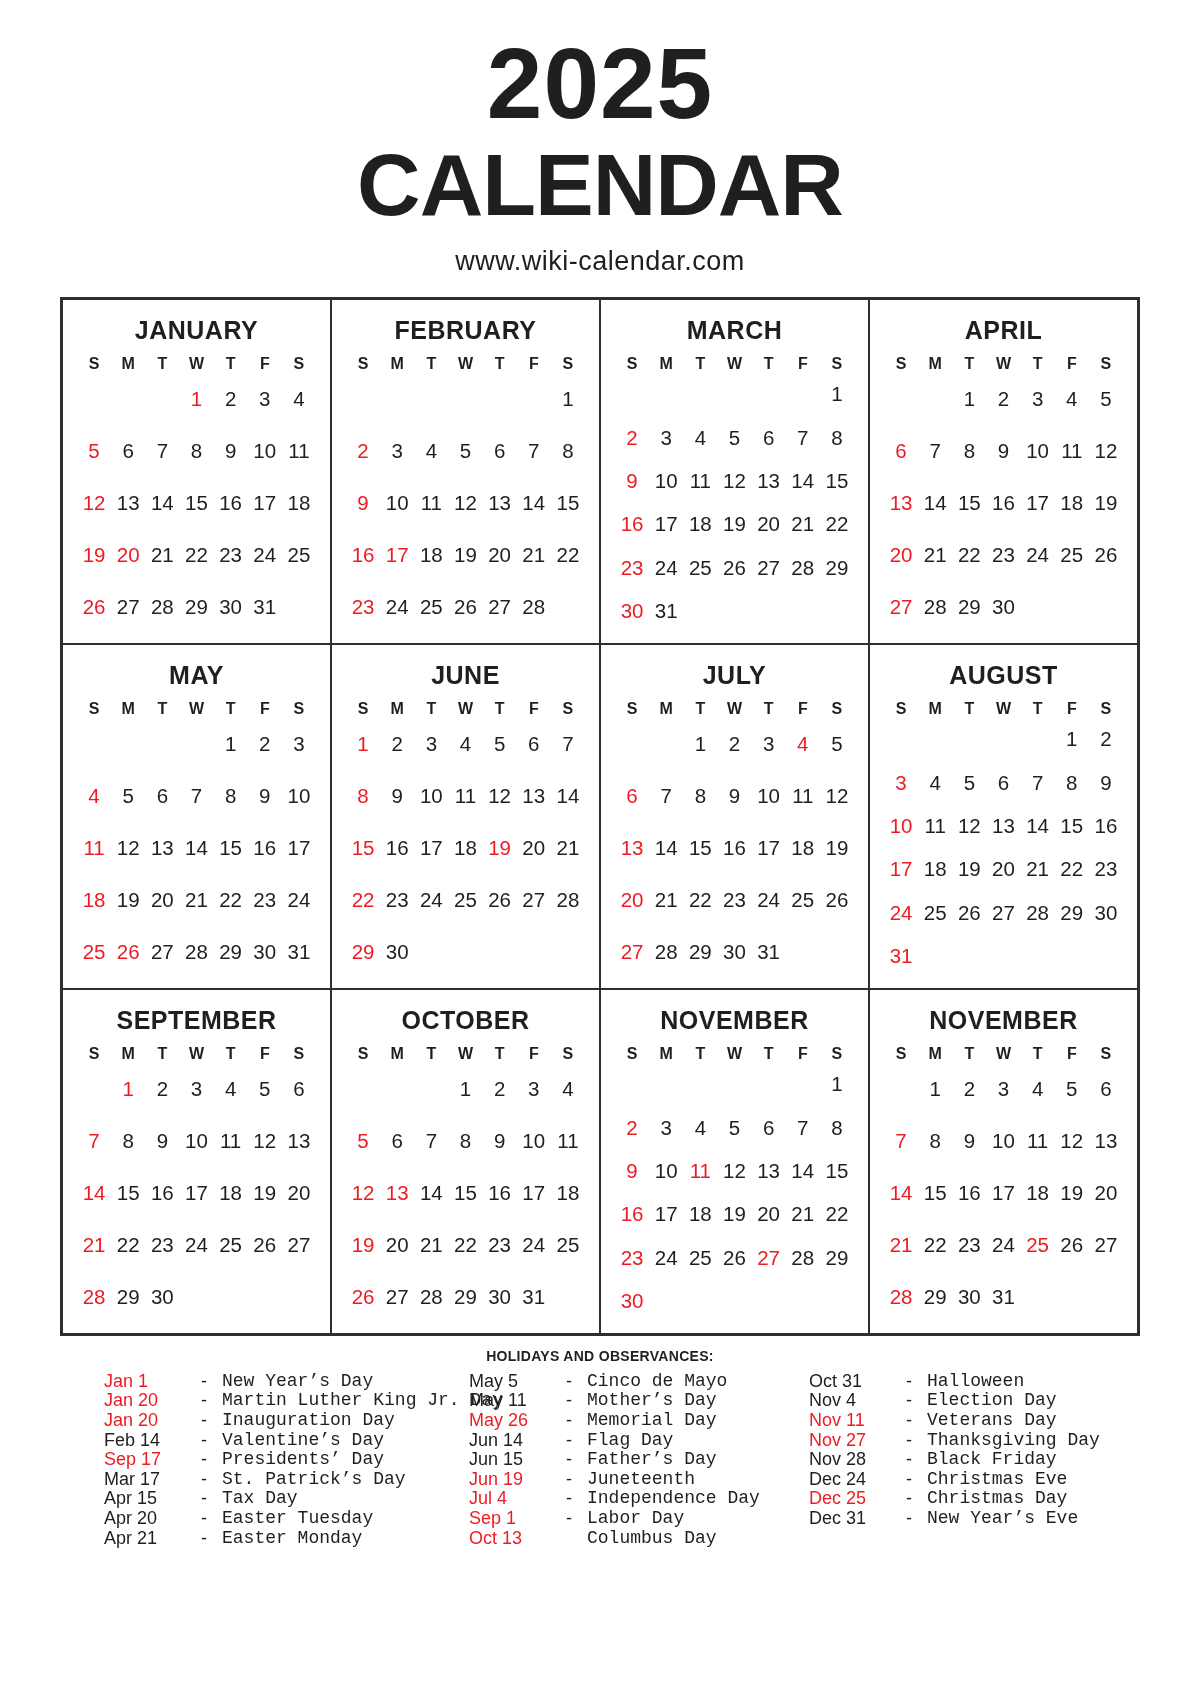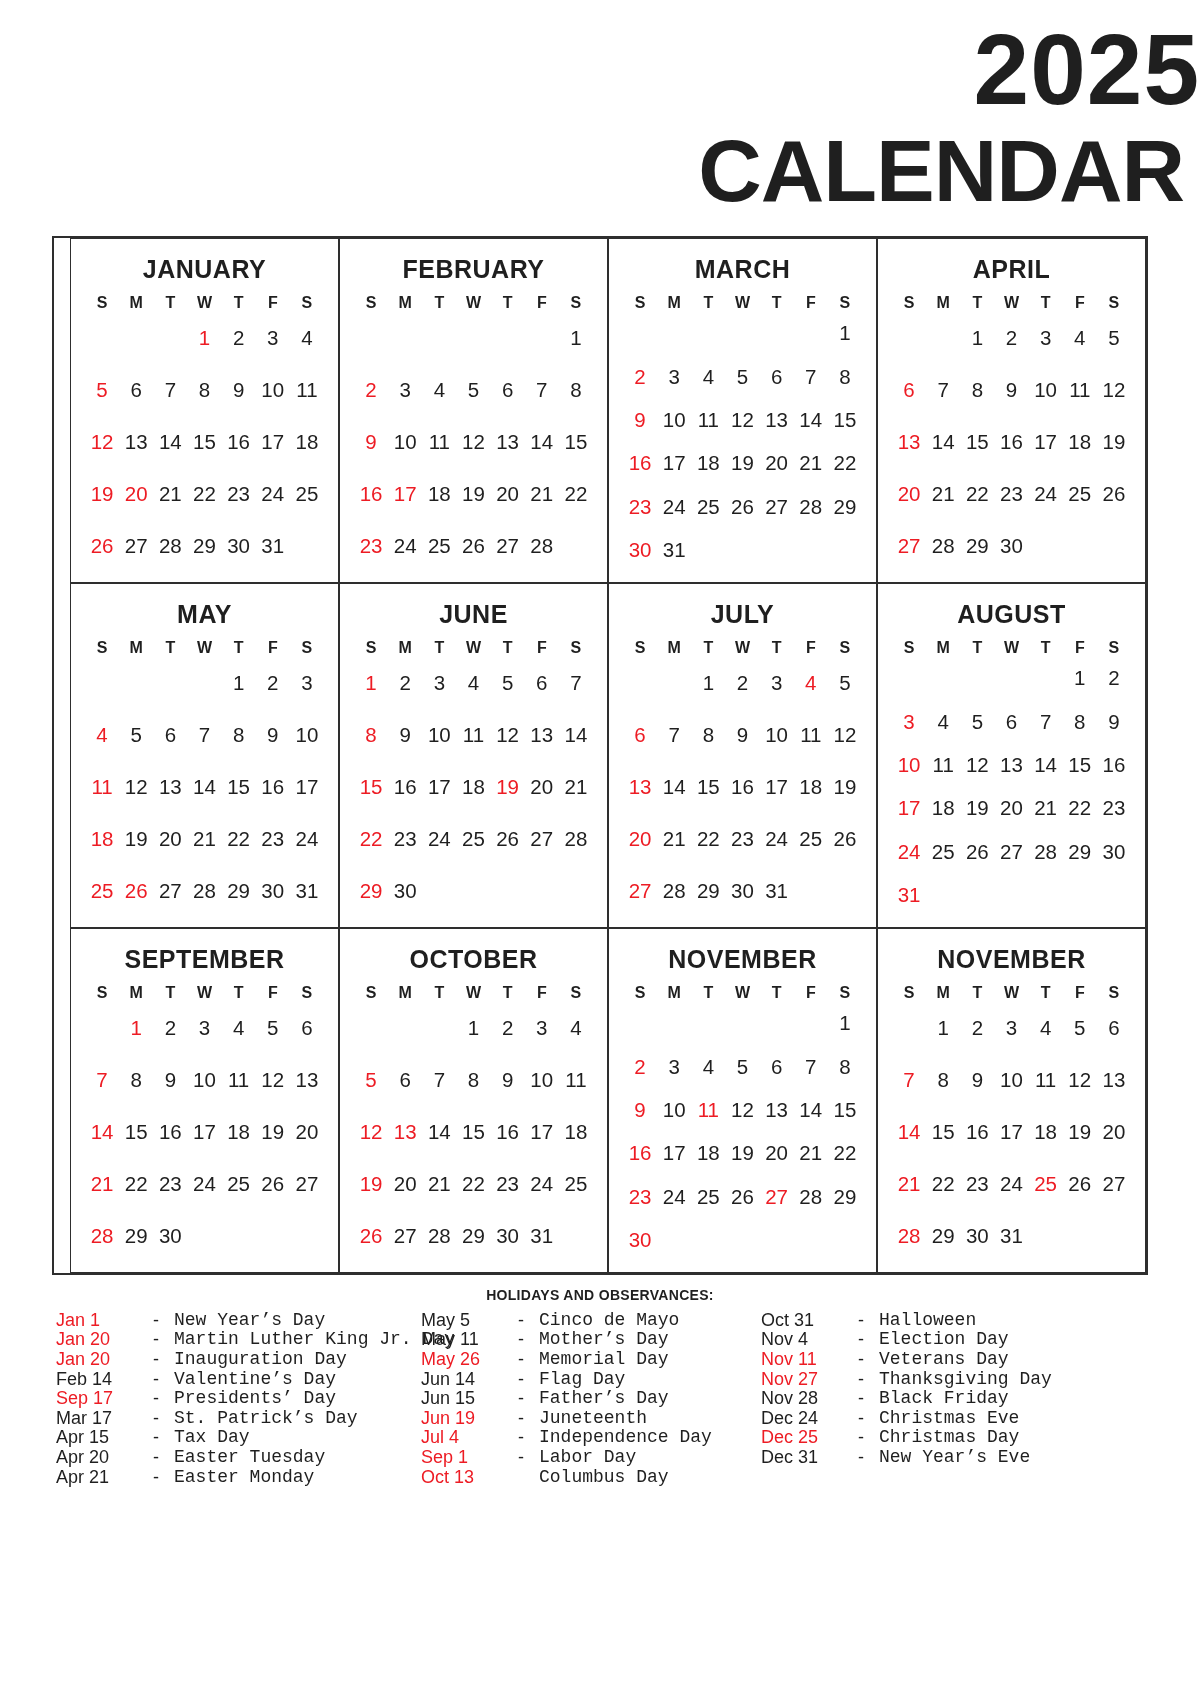--- a/index.html
+++ b/index.html
@@ -2,57 +2,58 @@
 <html><head>
 <meta charset="utf-8">
 <style>
   html,body{margin:0;padding:0;}
   body{
     width:1200px;height:1682px;background:#ffffff;
     font-family:"Liberation Sans",sans-serif;
     color:var(--text,#1f1f1f);
     -webkit-font-smoothing:antialiased;
   }
-  .header{text-align:right;padding-top:28px;}
+  .header{text-align:center;padding-top:42px;}
   .year{font-size:100px;font-weight:bold;line-height:0.82;letter-spacing:1px;margin:0;}
   .word{font-size:88px;font-weight:bold;line-height:1.02;letter-spacing:-1px;margin:16px;}
   .site{font-size:27px;margin-top:2px;letter-spacing:0.5px;}
 
   .months-grid{
     width:1076px;margin:20px auto 0;
     border:2px solid var(--border,#2e2e2e);
-    display:grid;grid-template-columns:repeat(4,1fr);padding-left:16px;
+    display:grid;grid-template-columns:repeat(4,1fr);
   }
   .month{
     border:1px solid var(--border,#2e2e2e);
     height:345px;box-sizing:border-box;
     display:flex;flex-direction:column;
     padding:6px 14px 10px;
   }
   .month-name{text-align:center;font-weight:bold;font-size:25px;letter-spacing:0.5px;margin:10px 0 2px;}
   .week{display:grid;grid-template-columns:repeat(7,1fr);text-align:center;align-items:center;}
   .weekday-row{font-weight:bold;font-size:16px;margin-top:8px;}
   .weeks{flex:1;display:flex;flex-direction:column;justify-content:space-around;font-size:20.5px;}
   .day.red{color:var(--red,#ed1c24);}
 
   .holidays{margin-top:12px;}
   .holidays-heading{text-align:center;font-size:14px;font-weight:bold;margin:0 0 8px;letter-spacing:0.3px;}
-  .holiday-cols{display:grid;grid-template-columns:365px 340px 380px;padding-left:56px;align-items:start;}
+  .holiday-cols{display:grid;grid-template-columns:365px 340px 380px;padding-left:56px;align-items:start;margin-left:48px;}
   .hrow{display:grid;grid-template-columns:82px 36px auto;font-size:18px;line-height:19.6px;}
   .hdate.red{color:var(--red,#ed1c24);}
   .hsep{text-align:center;}
   .hname{white-space:nowrap;font-family:Liberation Mono, monospace;}
 </style>
 </head>
 <body style="--red: #ed1c24; --text: #1f1f1f; --border: #2e2e2e;">
 
 <div class="page">
   <header class="header">
     <h1 class="year">2025</h1>
     <h1 class="word">CALENDAR</h1>
+    <div class="site">www.wiki-calendar.com</div>
   </header>
 
   <div class="months-grid" id="months-grid">
       <div class="month">
         <div class="month-name">JANUARY</div>
         <div class="week weekday-row">
           <span class="wd">S</span>
           <span class="wd">M</span>
           <span class="wd">T</span>
           <span class="wd">W</span>

